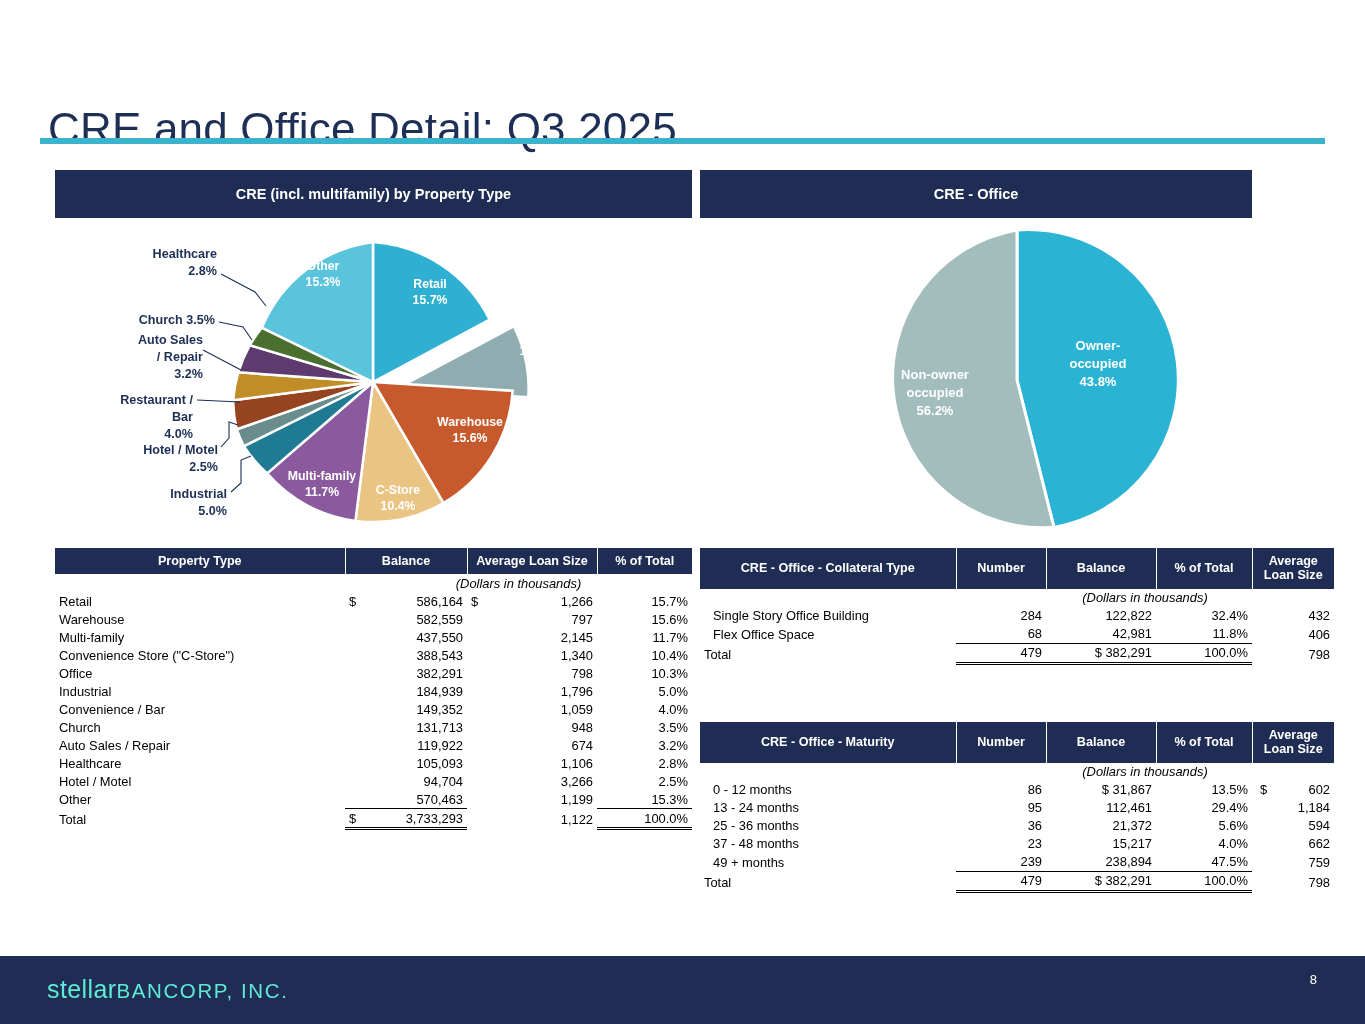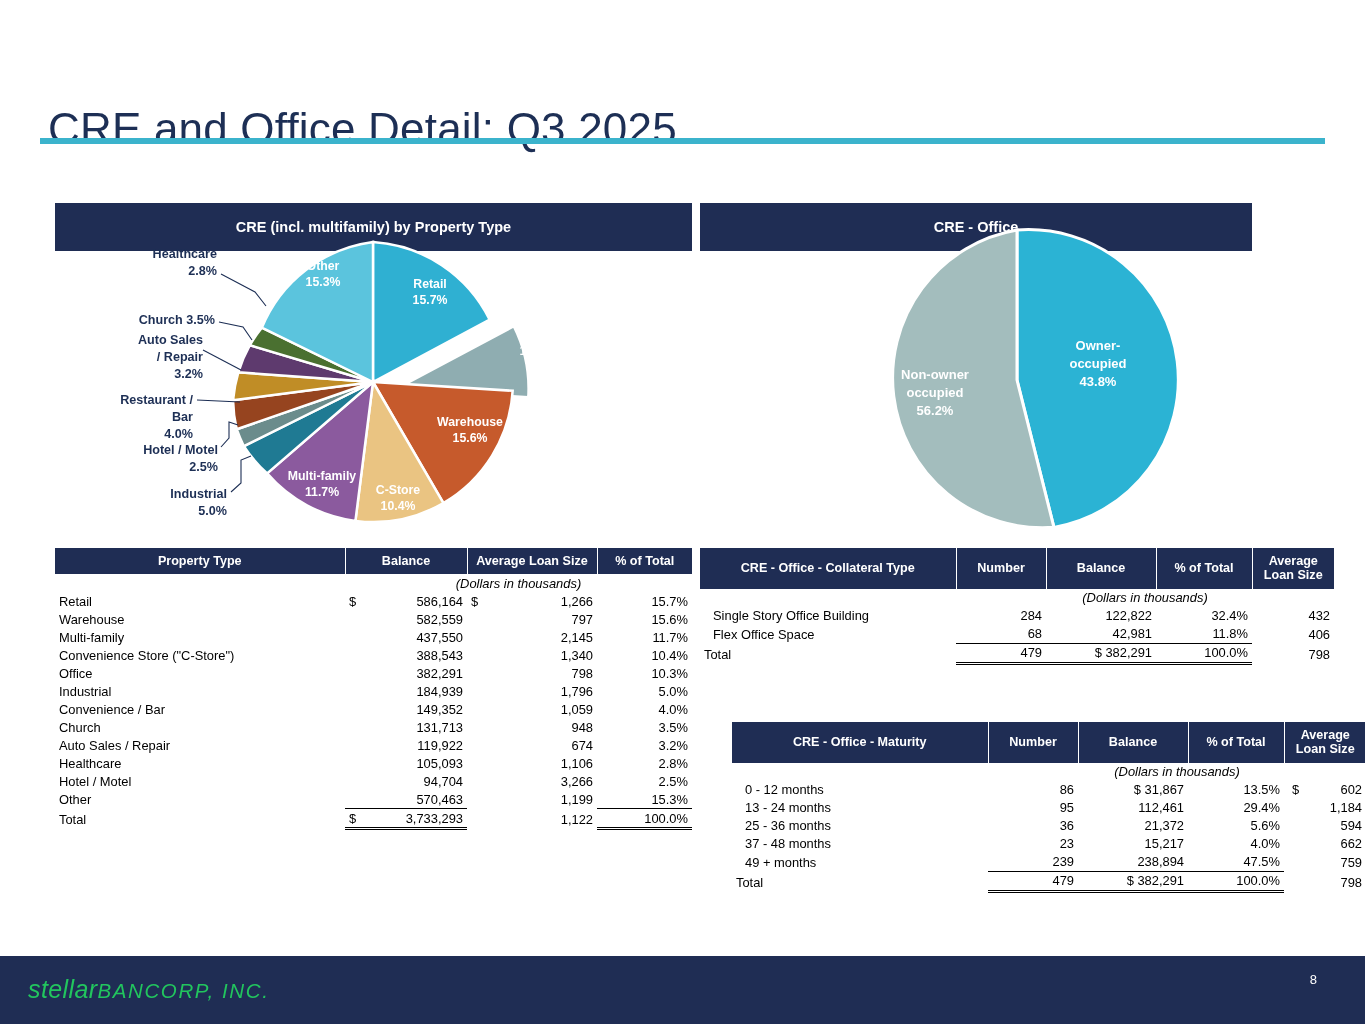--- a/index.html
+++ b/index.html
@@ -16,21 +16,21 @@
     letter-spacing:.2px;white-space:nowrap;margin-top:47px;
   }
   #accent-bar{
     position:absolute;left:40px;top:138px;width:1285px;height:6px;
     background:#3bb3cc;
   }
   
   .panel-header{
     position:absolute;height:48px;background:#1f2d54;
     display:flex;align-items:center;justify-content:center;
-    color:#fff;font-size:14.5px;font-weight:bold;margin-top:33px;
+    color:#fff;font-size:14.5px;font-weight:bold;
   }
   #hdr-left{left:55px;top:170px;width:637px;}
   #hdr-right{left:700px;top:170px;width:552px;}
 
   
   .pie-wrap{position:absolute;}
   #pie-left{left:55px;top:222px;width:637px;height:320px;}
   #pie-right{left:700px;top:222px;width:634px;height:320px;}
   .slice-label{
     fill:#ffffff;font-family:"Liberation Sans",sans-serif;
@@ -68,22 +68,22 @@
   .tot-name{padding-left:36px;}
   .rule-top{border-top:1.2px solid #000;}
   .rule-dbl{border-bottom:3px double #000;}
 
   
   #footer{
     position:absolute;left:0;bottom:0;width:1365px;height:68px;
     background:#1f2d54;
   }
   #logo{
-    position:absolute;left:28px;top:19px;color:#22c55e;
-    font-size:25px;letter-spacing:.4px;white-space:nowrap;font-style:italic;
+    position:absolute;left:47px;top:19px;color:#5eead4;
+    font-size:25px;letter-spacing:.4px;white-space:nowrap;
   }
   #logo .lg-a{font-weight:400;}
   #logo .lg-b{font-size:20.5px;letter-spacing:1.6px;}
   #page-num{
     position:absolute;right:48px;top:16px;color:#ffffff;
     font-size:13px;
   }
 </style>
 </head>
 <body>
@@ -372,21 +372,21 @@
       <td class="c-name tot-name">Total</td>
       <td class="c-num rule-top rule-dbl">479</td>
       <td class="c-num rule-top rule-dbl">$ 382,291</td>
       <td class="c-num rule-top rule-dbl">100.0%</td>
       <td class="c-cur"></td>
       <td class="c-num">798</td>
     </tr>
   </tbody>
 </table>
 
-<table class="tbl" id="tbl-maturity" style="left:700px;top:722px;width:634px;margin-left:32px;">
+<table class="tbl" id="tbl-maturity" style="left:700px;top:722px;width:634px;">
   <colgroup>
     <col style="width:256px">
       <col style="width:90px">
       <col style="width:110px">
     <col style="width:96px">
       <col style="width:20px">
       <col style="width:62px">
   </colgroup>
   <thead>
     <tr>

